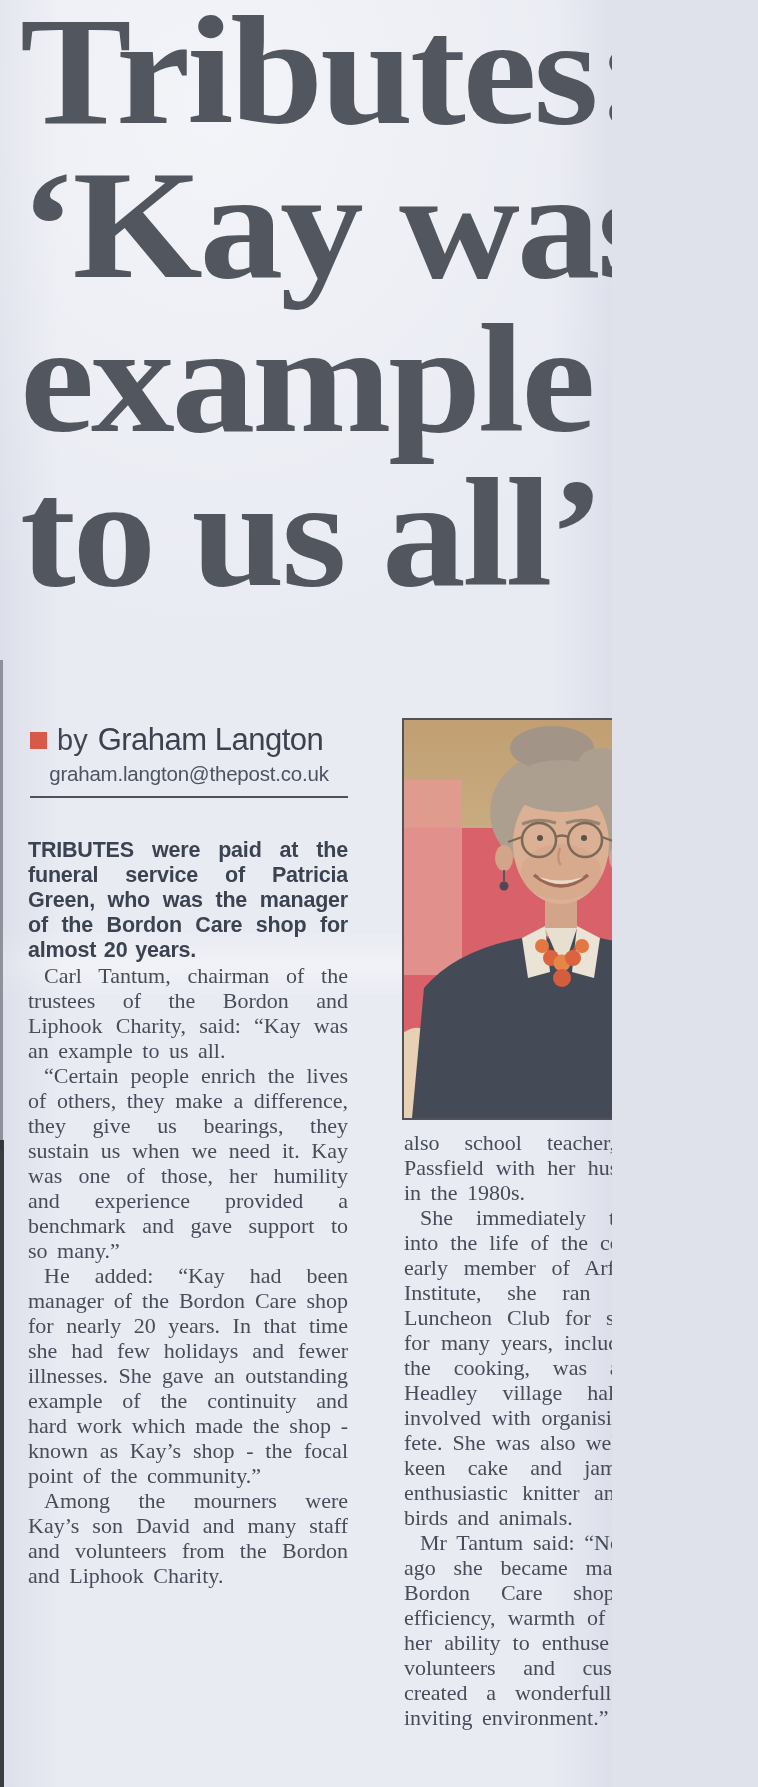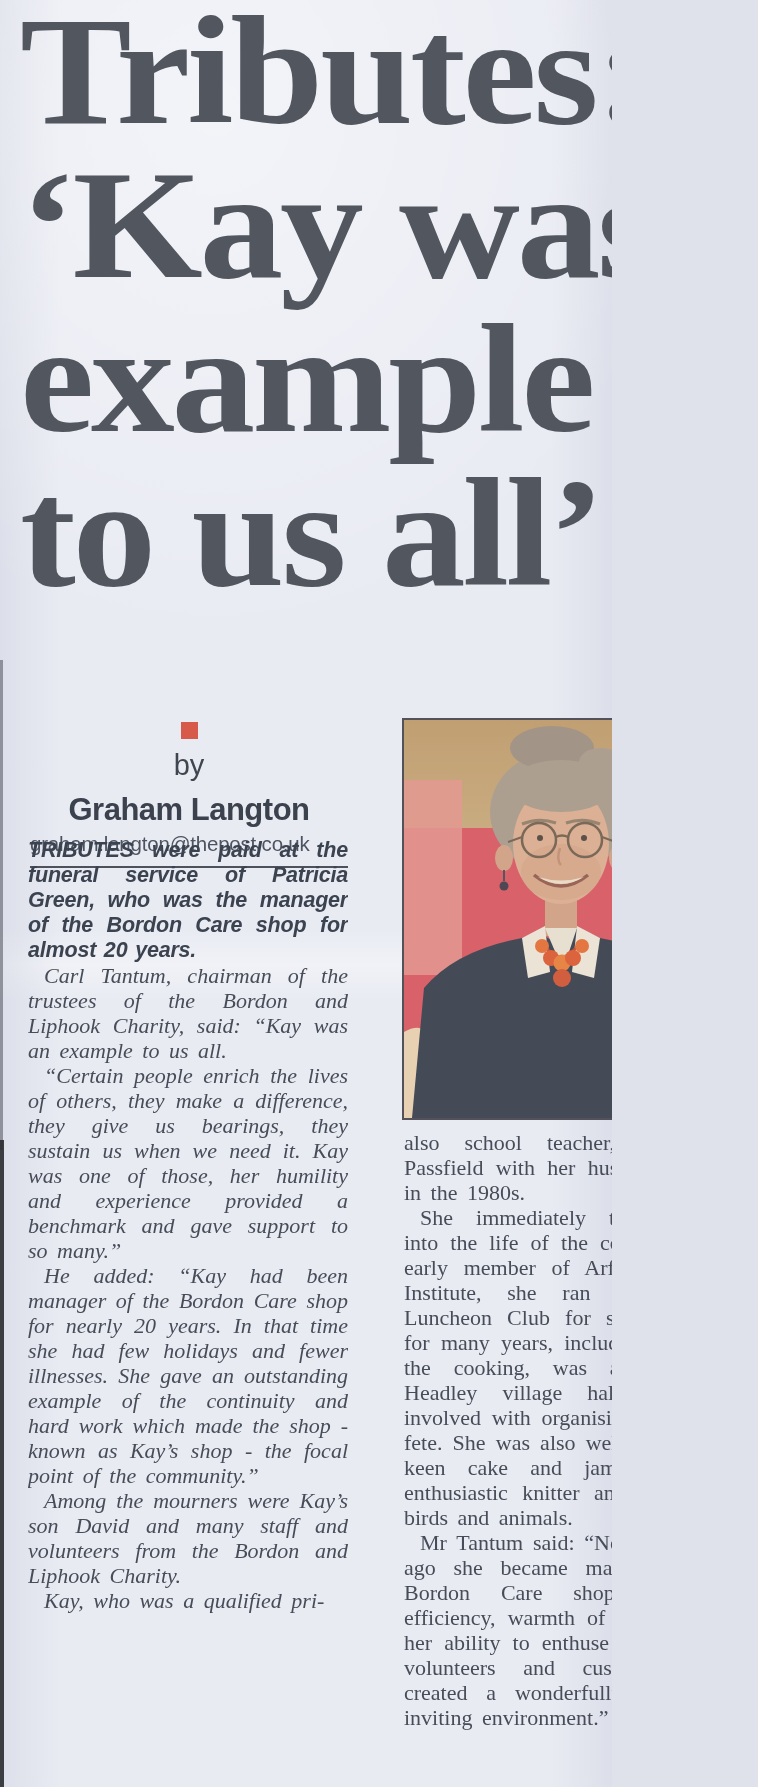--- a/index.html
+++ b/index.html
@@ -13,28 +13,28 @@
     font-family:"Liberation Serif", serif;
   }
   .headline{
     position:absolute;left:20px;top:-6px;
     font-family:"Liberation Serif", serif;font-weight:700;
     font-size:155px;line-height:154px;letter-spacing:-3px;
     color:#52565f;white-space:nowrap;
     transform:scaleX(1.08);transform-origin:left top;
   }
   .byline{position:absolute;left:30px;top:722px;width:318px;border-bottom:2px solid #4c515c;padding-bottom:10px;}
-  .byline-row{display:flex;align-items:center;gap:10px;font-family:"Liberation Sans", sans-serif;flex-direction:column;}
+  .byline-row{display:flex;align-items:center;gap:10px;font-family:"Liberation Sans", sans-serif;}
   .bullet{width:17px;height:17px;background:#d7594a;flex:0 0 auto;}
   .by-prefix{font-size:29px;color:#40464f;}
-  .author{font-size:31px;font-weight:700;color:#3b414d;letter-spacing:-0.5px;}
-  .email{font-family:"Liberation Sans", sans-serif;font-size:20.5px;color:#4d5461;margin-top:4px;letter-spacing:-0.2px;}
+  .author{font-size:31px;font-weight:400;color:#3b414d;letter-spacing:-0.5px;}
+  .email{font-family:"Liberation Sans", sans-serif;font-size:20.5px;color:#4d5461;margin-top:4px;letter-spacing:-0.2px;text-align:center;}
   .col{position:absolute;text-align:justify;color:#474d58;font-size:22px;line-height:25px;word-spacing:4px;
        -webkit-hyphens:auto;hyphens:auto;}
-  .col-left{left:28px;top:838px;width:320px;height:949px;overflow:hidden;font-style:italic;}
+  .col-left{left:28px;top:838px;width:320px;height:949px;overflow:hidden;}
   .col-right{left:404px;top:1130px;width:338px;height:657px;overflow:hidden;}
   .col p{margin:0;text-indent:16px;}
   p.lead{
     font-family:"Liberation Sans", sans-serif;font-weight:700;
     font-size:21.5px;line-height:25px;color:#3c4350;
     text-indent:0;word-spacing:2px;letter-spacing:-0.2px;
   }
   p.no-indent{text-indent:0;}
   .photo{
     position:absolute;left:402px;top:718px;width:336px;height:402px;
@@ -142,21 +142,20 @@
       <rect width="332" height="398" fill="#f5ece2" opacity="0.10"></rect>
     </svg>
   </div>
 
   <div class="col col-left">
     <p class="lead">TRIBUTES were paid at the funeral service of Patricia Green, who was the manager of the Bordon Care shop for almost 20 years.</p>
     <p>Carl Tantum, chairman of the trustees of the Bordon and Liphook Charity, said: “Kay was an example to us all.</p>
     <p>“Certain people enrich the lives of others, they make a difference, they give us bearings, they sustain us when we need it. Kay was one of those, her humility and experience provided a benchmark and gave support to so many.”</p>
     <p>He added: “Kay had been manager of the Bordon Care shop for nearly 20 years. In that time she had few holidays and fewer illnesses. She gave an outstanding example of the continuity and hard work which made the shop - known as Kay’s shop - the focal point of the community.”</p>
     <p>Among the mourners were Kay’s son David and many staff and volunteers from the Bordon and Liphook Charity.</p>
-    <p>Kay, who was a qualified pri-</p>
   </div>
 
   <div class="col col-right">
     <p class="no-indent">also school teacher, moved to Passfield with her husband Edward in the 1980s.</p>
     <p>She immediately threw herself into the life of the community. An early member of Arford Women’s Institute, she ran the Headley Luncheon Club for senior citizens for many years, including doing all the cooking, was a trustee of Headley village hall, and was involved with organising the village fete. She was also well known as a keen cake and jam maker, an enthusiastic knitter and a lover of birds and animals.</p>
     <p>Mr Tantum said: “Nearly 20 years ago she became manager of the Bordon Care shop, and her efficiency, warmth of character and her ability to enthuse and motivate volunteers and customers alike created a wonderfully warm and inviting environment.”</p>
   </div>
 
   <div class="artifact a-left-line-light"></div>
   <div class="artifact a-left-line-dark"></div>

